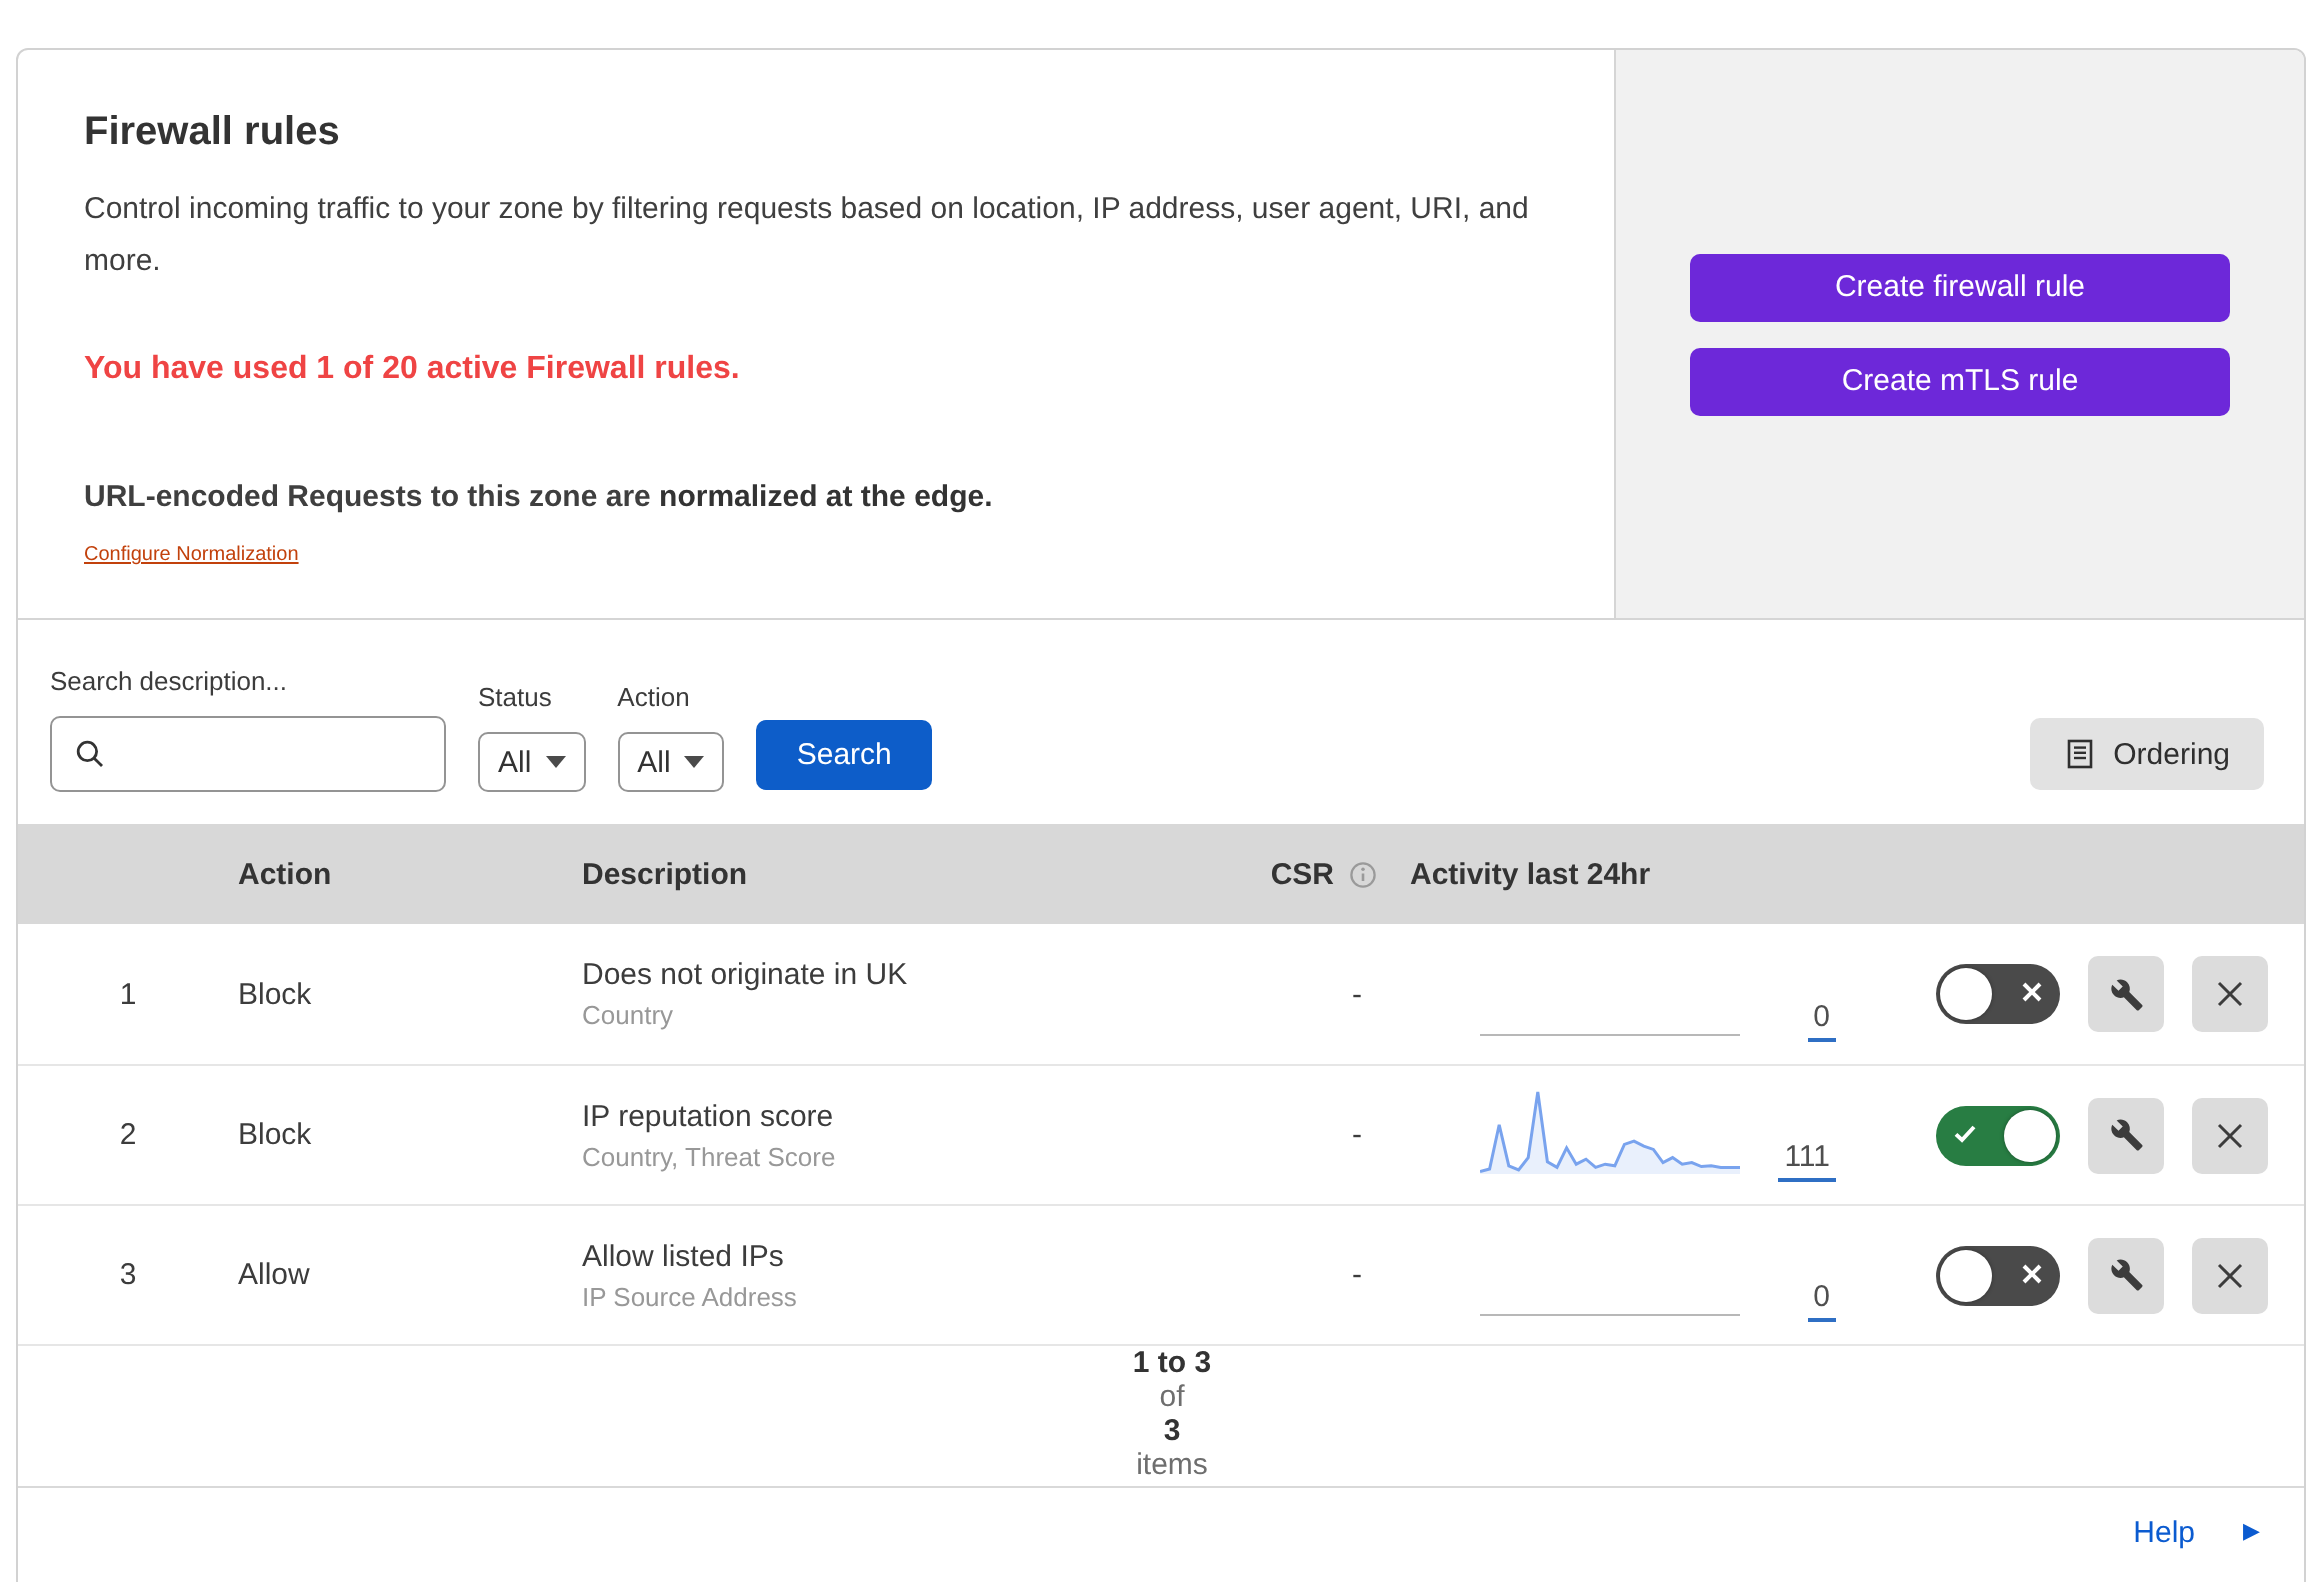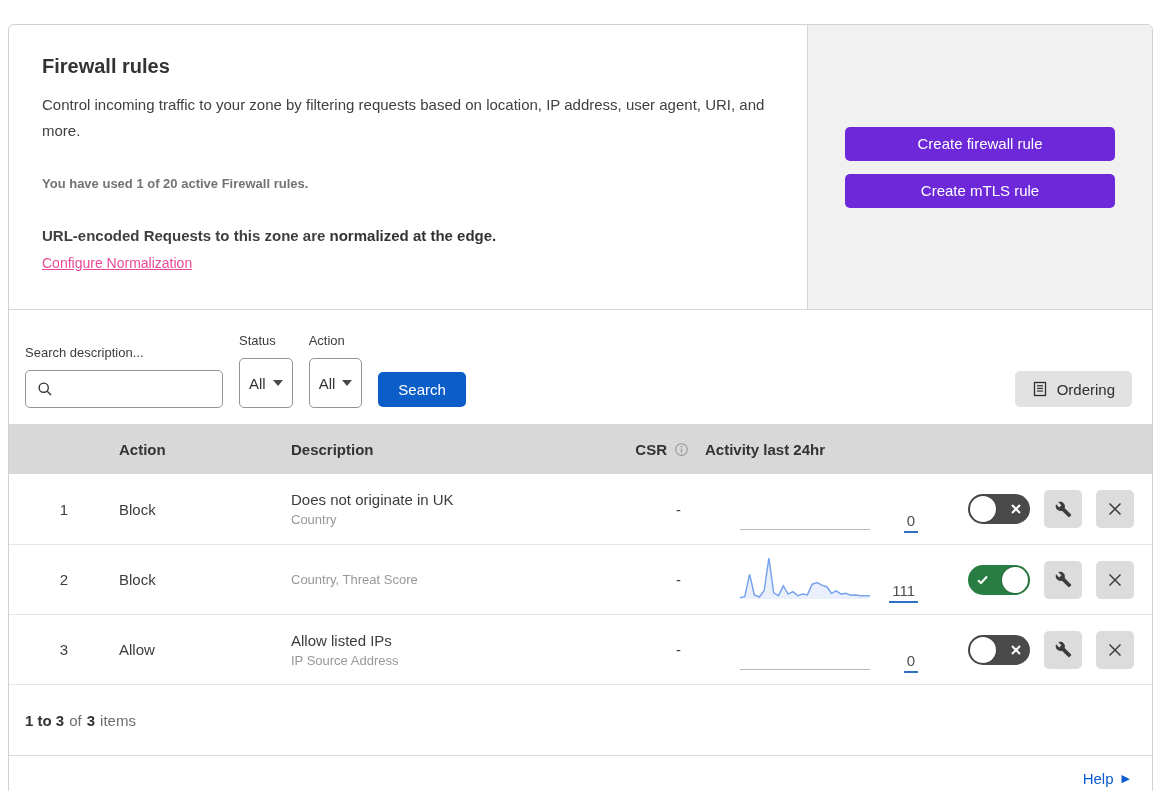--- a/index.html
+++ b/index.html
@@ -6,39 +6,39 @@
   html,body { width: 1161px; height: 791px; background: #fff;
     font-family: "Liberation Sans", sans-serif; color: #333; }
   .container { position: absolute; left: 8px; top: 24px; width: 1145px; height: 775px;
     border: 1px solid #d2d2d2; border-radius: 6px; background: #fff; overflow: hidden; }
 
   
   .top { display: flex; height: 285px; border-bottom: 1px solid #d5d5d5; }
   .top-left { flex: 1; padding: 30px 40px 0 33px; }
   .page-title { font-size: 20px; font-weight: 700; color: #333; margin-bottom: 14px; }
   .desc { font-size: 15px; color: #3f3f3f; line-height: 26px; max-width: 730px; margin-bottom: 32px; }
-  .usage { font-size: 13px; font-weight: 700; color: #737373; margin-bottom: 36px; }
+  .usage { font-size: 16px; font-weight: 700; color: #ef4444; margin-bottom: 46px; }
   .norm { font-size: 15px; color: #3f3f3f; margin-bottom: 10px; font-weight: bold; }
   .norm b { color: #333; }
-  .link { font-size: 14px; color: #ec4899; text-decoration: underline; cursor: pointer; }
+  .link { font-size: 10px; color: #c2410c; text-decoration: underline; cursor: pointer; }
   .top-right { width: 345px; background: #f1f1f1; border-left: 1px solid #d5d5d5;
     display: flex; flex-direction: column; align-items: center; justify-content: center; gap: 13px; }
   .btn-primary { width: 270px; height: 34px; background: #6d28d9; color: #fff; font-size: 15px;
     border: none; border-radius: 5px; cursor: pointer; font-family: inherit; }
 
   
   .filters { display: flex; padding: 23px 20px 16px 16px; align-items: flex-end; }
   .fgroups { display: flex; gap: 16px; align-items: flex-end; }
   .fgroup { display: flex; flex-direction: column; gap: 10px; }
   .flabel { font-size: 13px; color: #3c3c3c; }
   .search-box { width: 198px; height: 38px; border: 1px solid #949494; border-radius: 5px;
     display: flex; align-items: center; padding-left: 11px; background: #fff; }
   .search-box input { border: none; outline: none; flex: 1; font-size: 14px; margin-left: 8px;
     font-family: inherit; background: transparent; }
-  .select-box { min-width: 48px; height: 50px; border: 1px solid #949494; border-radius: 5px;
+  .select-box { min-width: 48px; height: 30px; border: 1px solid #949494; border-radius: 5px;
     display: flex; align-items: center; justify-content: center; gap: 7px; font-size: 15px;
     color: #333; padding: 0 9px; background: #fff; cursor: pointer; }
   .caret { width: 0; height: 0; border-left: 5px solid transparent; border-right: 5px solid transparent;
     border-top: 6px solid #4a4a4a; }
   .btn-search { height: 35px; padding: 0 20px; background: #0d5dc9; color: #fff; font-size: 15px;
     border: none; border-radius: 5px; margin-bottom: 1px; cursor: pointer; font-family: inherit; }
   .fspacer { flex: 1; }
   .btn-ordering { height: 36px; padding: 0 17px; background: #e2e2e2; border: none; border-radius: 5px;
     display: flex; align-items: center; gap: 9px; font-size: 15px; color: #2f2f2f;
     margin-bottom: 1px; cursor: pointer; font-family: inherit; }
@@ -71,27 +71,27 @@
   .toggle.on  { background: #287d43; }
   .toggle.off .knob { left: 2px; }
   .toggle.on  .knob { right: 2px; }
   .toggle .t-check, .toggle .t-x { position: absolute; top: 50%; transform: translateY(-50%); display: none; }
   .toggle.on  .t-check { display: block; left: 9px; }
   .toggle.off .t-x { display: block; right: 9px; }
   .icon-btn { width: 38px; height: 38px; border: none; border-radius: 5px; background: #dcdcdc;
     display: flex; align-items: center; justify-content: center; cursor: pointer; }
 
   
-  .footer { height: 70px; display: flex; align-items: center; padding-left: 16px; font-size: 15px; }
+  .footer { height: 70px; display: flex; align-items: center; padding-left: 16px; font-size: 15px; flex-direction: column; }
   .footer .strong { font-weight: 700; color: #333; }
   .footer .muted { color: #6e6e6e; }
   .footer span { margin-right: 5px; }
   .help-row { height: 45px; border-top: 1px solid #d9d9d9; display: flex; align-items: center;
     justify-content: flex-end; padding-right: 22px; }
-  .help-link { display: flex; align-items: center; gap: 8px; color: #0b5bd0; font-size: 15px;
+  .help-link { display: flex; align-items: center; gap: 24px; color: #0b5bd0; font-size: 15px;
     cursor: pointer; text-decoration: none; }
   .help-arrow { font-size: 11px; line-height: 1; }
 </style>
 </head>
 <body>
 
 <div class="container">
 
   <div class="top">
     <div class="top-left">
@@ -209,20 +209,21 @@
               </svg>
             </span>
         </button>
       </div>
     </div>
 
     <div class="grid row">
       <div class="c-num">2</div>
       <div class="c-action">Block</div>
       <div class="c-desc">
+        <div class="title">IP reputation score</div>
         <div class="sub">Country, Threat Score</div>
       </div>
       <div class="c-csr">-</div>
       <div class="c-activity">
         <div class="spark-wrap">
           <svg width="130" height="44">
               <polygon class="spark-fill" points="0,43 0.0,41.8 4.8,40.5 9.6,18.4 14.4,38.9 19.3,41.0 24.1,34.8 28.9,2.0 33.7,36.9 38.5,39.7 43.3,29.9 48.1,38.1 53.0,35.6 57.8,39.7 62.6,38.1 67.4,38.9 72.2,28.2 77.0,26.6 81.9,29.1 86.7,30.7 91.5,37.3 96.3,34.8 101.1,38.1 105.9,37.3 110.7,39.3 115.6,38.9 120.4,39.7 125.2,39.7 130.0,39.7 130,43"></polygon>
               <polyline class="spark-line" points="0.0,41.8 4.8,40.5 9.6,18.4 14.4,38.9 19.3,41.0 24.1,34.8 28.9,2.0 33.7,36.9 38.5,39.7 43.3,29.9 48.1,38.1 53.0,35.6 57.8,39.7 62.6,38.1 67.4,38.9 72.2,28.2 77.0,26.6 81.9,29.1 86.7,30.7 91.5,37.3 96.3,34.8 101.1,38.1 105.9,37.3 110.7,39.3 115.6,38.9 120.4,39.7 125.2,39.7 130.0,39.7"></polyline>
             </svg>
         </div>

